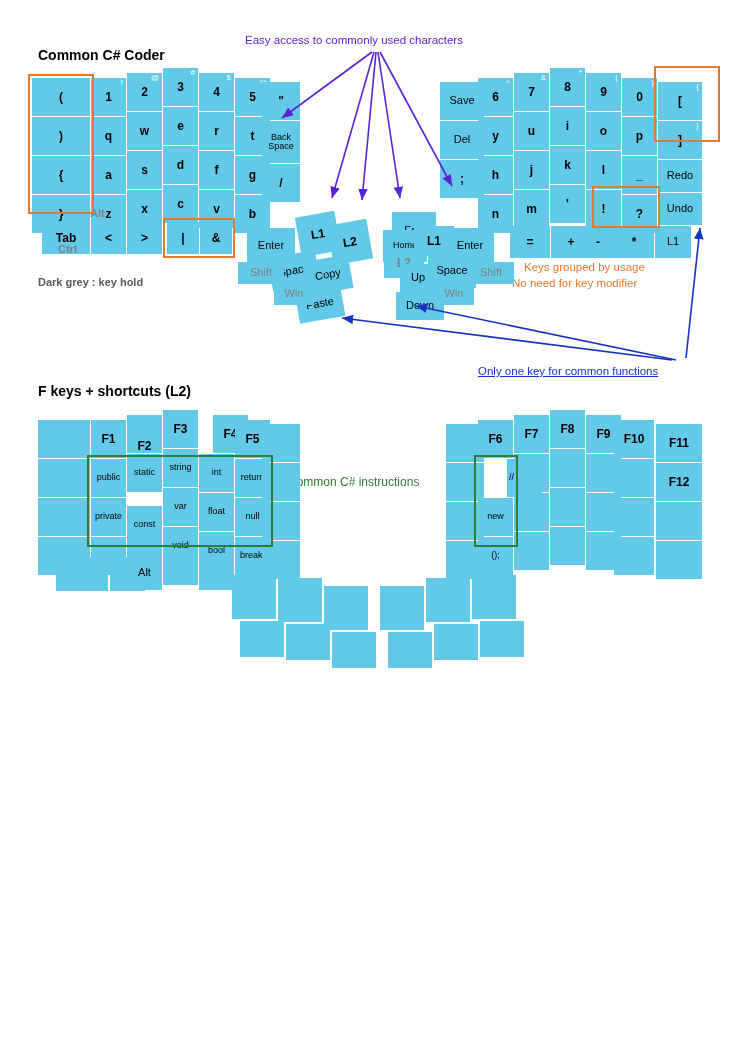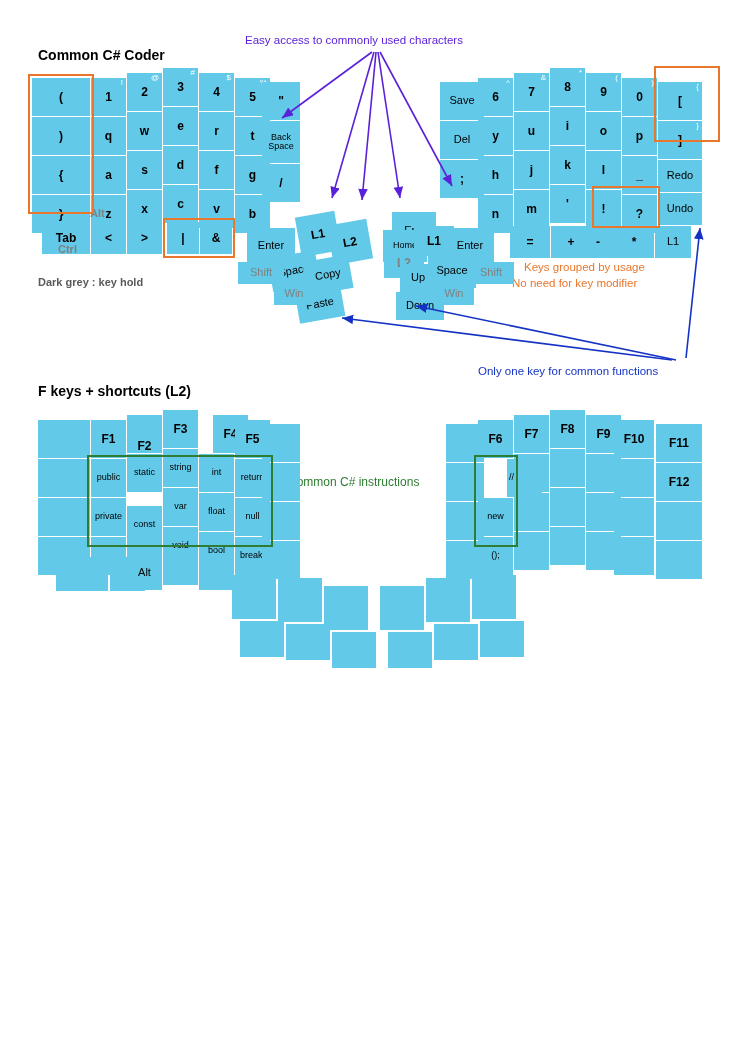--- a/index.html
+++ b/index.html
@@ -43,21 +43,21 @@
 </style>
 </head>
 <body>
 
 <div class="abs title" style="left:38px;top:47px;">Common C# Coder</div>
 <div class="abs title" style="left:38px;top:383px;">F keys + shortcuts (L2)</div>
 
 <div class="abs note-purple" style="left:245px;top:34px;">Easy access to commonly used characters</div>
 <div class="abs note-orange" style="left:512px;top:261px;margin-left:12px;">Keys grouped by usage</div>
 <div class="abs note-orange" style="left:512px;top:277px;">No need for key modifier</div>
-<div class="abs note-blue" style="left:478px;top:365px;">Only one key for common functions</div>
+<div class="abs note-blue" style="left:478px;top:365px;text-decoration:underline;">Only one key for common functions</div>
 <div class="abs note-grey" style="left:38px;top:276px;">Dark grey : key hold</div>
 <div class="abs note-green" style="left:288px;top:475px;">Common C# instructions</div>
 
 <div id="l1-left-main">
     <div class="key " style="left: 32px; top: 78px; width: 58px; height: 38px;">
       <span>(</span>
     </div>
     <div class="key " style="left: 32px; top: 117px; width: 58px; height: 38px;">
       <span>)</span>
     </div>

